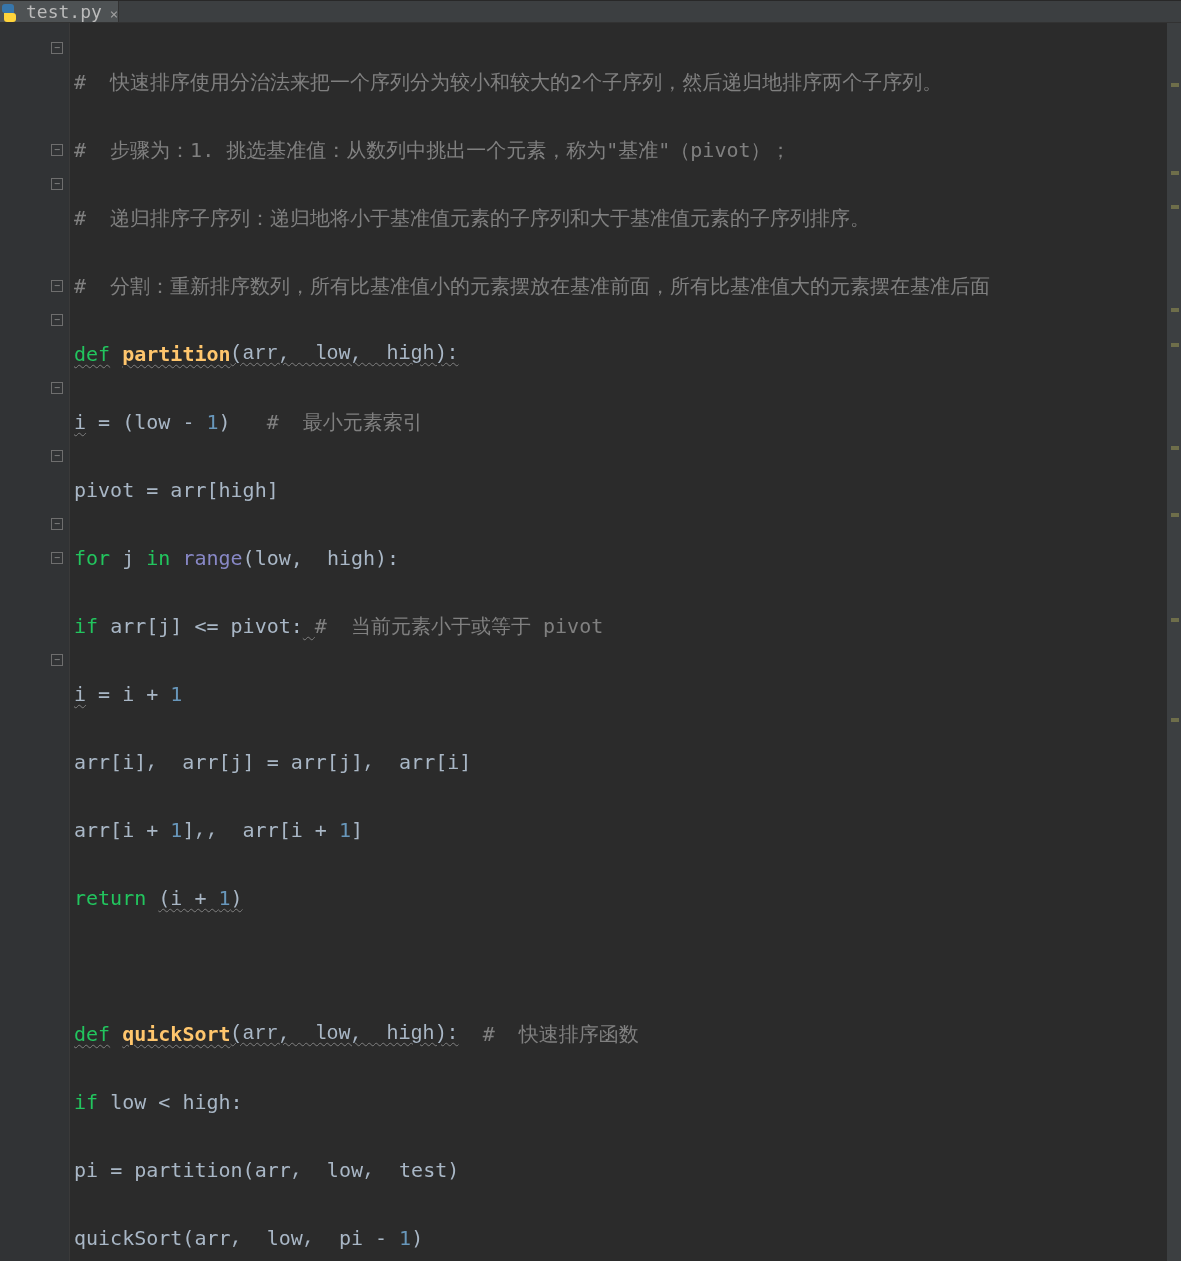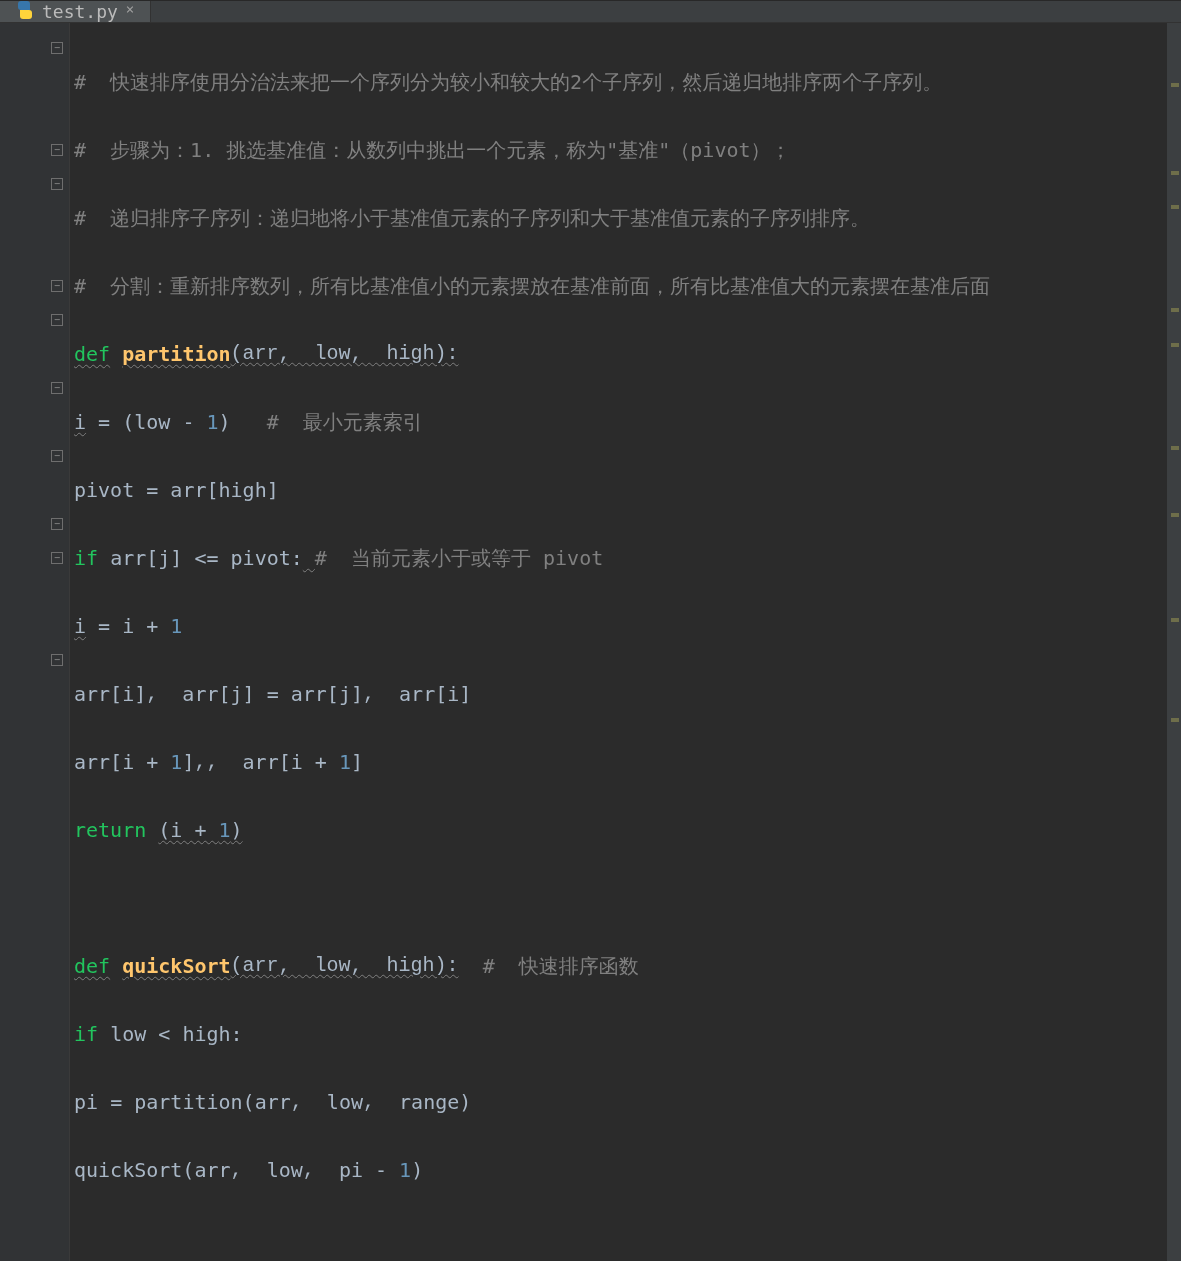--- a/index.html
+++ b/index.html
@@ -19,22 +19,22 @@
   border-bottom: 1px solid #282828;
 }
 .tab-bar {
   background: #3c3f41;
   display: flex;
   height: 40px;
   border-bottom: 1px solid #323232;
 }
 .tab {
   display: flex;
-  align-items: flex-start;
-  padding: 0 16px;
+  align-items: flex-end;
+  padding: 0 0;
   background: #4e5254;
   border-right: 1px solid #323232;
   gap: 8px;
 }
 .tab-name {
   color: #bbbbbb;
   font-size: 18px;
 }
 .close-x {
   color: #a0a0a0;
@@ -203,29 +203,30 @@
     <div class="gutter-mark"></div>
   </div>
   <div class="code-area">
 <div class="code-line"><span class="cm">#  快速排序使用分治法来把一个序列分为较小和较大的2个子序列，然后递归地排序两个子序列。</span></div>
 <div class="code-line"><span class="cm">#  步骤为：1. 挑选基准值：从数列中挑出一个元素，称为"基准"（pivot）；</span></div>
 <div class="code-line"><span class="cm">#  递归排序子序列：递归地将小于基准值元素的子序列和大于基准值元素的子序列排序。</span></div>
 <div class="code-line"><span class="cm">#  分割：重新排序数列，所有比基准值小的元素摆放在基准前面，所有比基准值大的元素摆在基准后面</span></div>
 <div class="code-line"><span class="kw warn-underline">def</span><span> </span><span class="fn warn-underline">partition</span><span class="op warn-underline">(arr,  low,  high):</span></div>
 <div class="code-line">    <span class="warn-underline">i</span><span> = </span><span>(low </span><span>-</span><span> </span><span class="num">1</span><span>)   </span><span class="cm">#  最小元素索引</span></div>
 <div class="code-line">    <span>pivot</span><span> = </span><span>arr[high]</span></div>
+<div class="code-line">    <span class="kw">for</span><span> j </span><span class="kw">in</span><span> </span><span class="builtin">range</span><span>(low,  high):</span></div>
 <div class="code-line">        <span class="kw">if</span><span> arr[j]</span><span> &lt;= </span><span>pivot:</span><span class="warn-underline"> </span><span class="cm">#  当前元素小于或等于 pivot</span></div>
 <div class="code-line">            <span class="warn-underline">i</span><span> = i </span><span>+</span><span> </span><span class="num">1</span></div>
 <div class="code-line">            <span>arr[i]</span><span class="op">,</span><span>  arr[j] = arr[j]</span><span class="op">,</span><span>  arr[i]</span></div>
 <div class="code-line">    <span>arr[i </span><span>+</span><span> </span><span class="num">1</span><span>]</span><span class="op">,</span><span class="op">,</span><span>  arr[i </span><span>+</span><span> </span><span class="num">1</span><span>]</span></div>
 <div class="code-line">    <span class="kw">return</span><span> </span><span class="warn-underline">(i + </span><span class="num warn-underline">1</span><span class="warn-underline">)</span></div>
 <div class="code-line"></div>
 <div class="code-line"><span class="kw warn-underline">def</span><span> </span><span class="fn warn-underline">quickSort</span><span class="op warn-underline">(arr,  low,  high):</span><span>  </span><span class="cm">#  快速排序函数</span></div>
 <div class="code-line">    <span class="kw">if</span><span> low</span><span> &lt; </span><span>high:</span></div>
-<div class="code-line">        <span>pi</span><span> = partition(arr</span><span class="op">,</span><span>  low</span><span class="op">,</span><span>  range)</span></div>
+<div class="code-line">        <span>pi</span><span> = partition(arr</span><span class="op">,</span><span>  low</span><span class="op">,</span><span>  test)</span></div>
 <div class="code-line">        <span>quickSort(arr</span><span class="op">,</span><span>  low</span><span class="op">,</span><span>  pi </span><span>-</span><span> </span><span class="num">1</span><span>)</span></div>
 
 
 
 
 
 
 
 
   </div>

